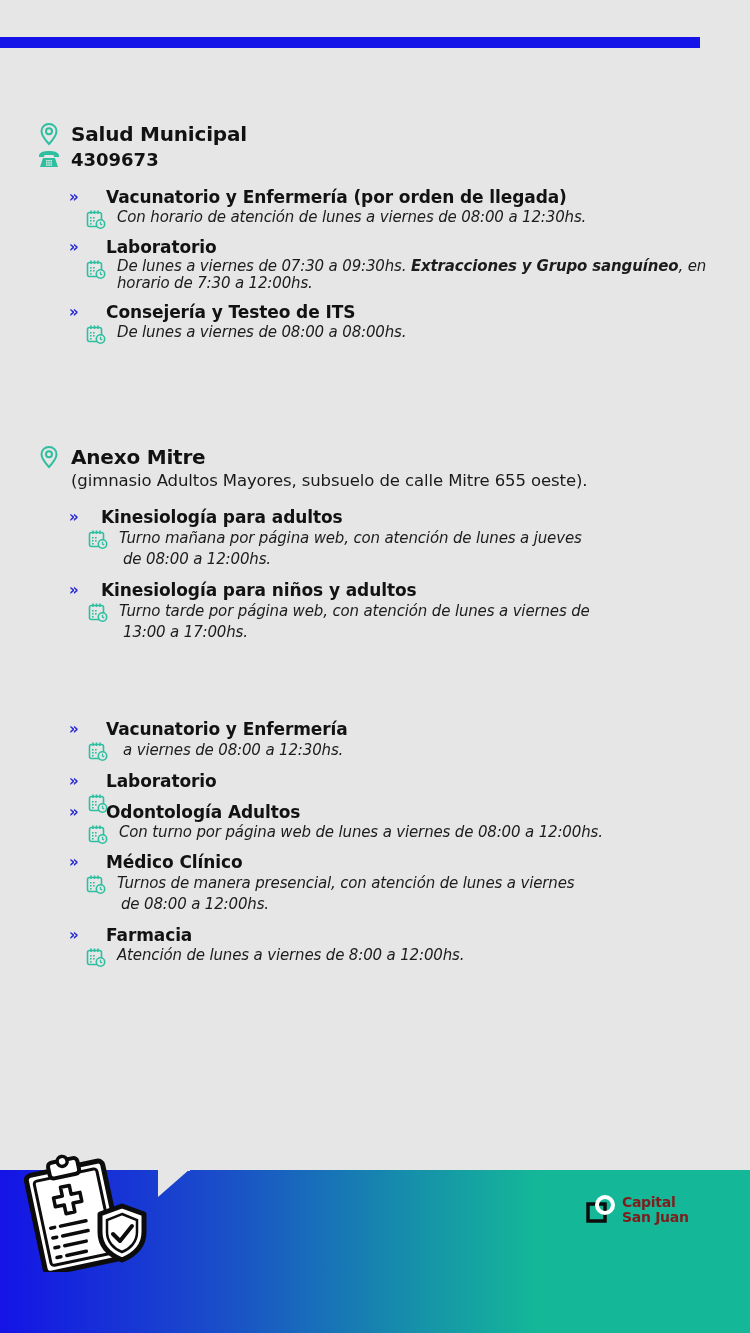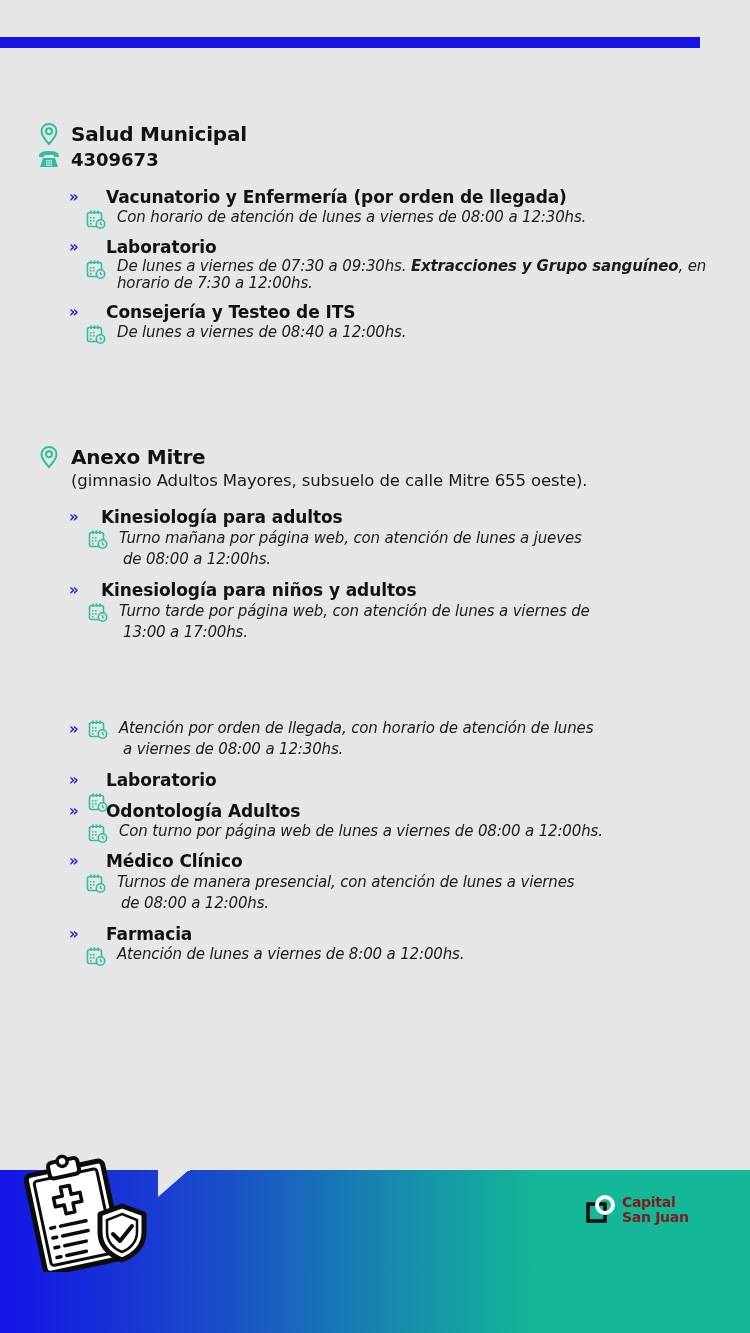--- a/index.html
+++ b/index.html
@@ -131,21 +131,21 @@
 
     <div class="service">
       <div class="svc-head">
         <span class="chev">»</span>
         <span class="svc-title">Consejería y Testeo de ITS</span>
       </div>
       <div class="svc-desc">
         <svg class="cal" viewBox="0 0 20 20">
             <use href="#cal-icon"></use>
           </svg>
-        <span>De lunes a viernes de 08:40 a 12:00hs.</span>
+        <span>De lunes a viernes de 08:00 a 08:00hs.</span>
       </div>
     </div>
   </div>
 </div>
 
 <div class="section" style="top:445px;">
   <div class="place-row">
     <svg class="pin" viewBox="0 0 22 24">
       <path d="M11 2 C6.5 2 3.5 5.3 3.5 9.3 C3.5 14 11 22 11 22 C11 22 18.5 14 18.5 9.3 C18.5 5.3 15.5 2 11 2 Z" fill="none" stroke="#2ebfa0" stroke-width="2"></path>
       <circle cx="11" cy="9.3" r="3" fill="none" stroke="#2ebfa0" stroke-width="2"></circle>
@@ -184,26 +184,26 @@
     </div>
   </div>
 </div>
 
 <div class="section" style="top:704px;">
 
   <div class="services" style="margin-top:14px;">
     <div class="service">
       <div class="svc-head">
         <span class="chev">»</span>
+        <span class="svc-title">Vacunatorio y Enfermería</span>
       </div>
       <div class="svc-desc indent2" style="line-height:21px;">
         <svg class="cal" style="left:50px;" viewBox="0 0 20 20">
             <use href="#cal-icon"></use>
           </svg>
-        <span>Atención por orden de llegada, con horario de atención de lunes</span>
         <span class="cont">a viernes de 08:00 a 12:30hs.</span>
       </div>
     </div>
 
     <div class="service">
       <div class="svc-head">
         <span class="chev">»</span>
         <span class="svc-title">Laboratorio</span>
       </div>
       <div class="svc-desc indent2">

